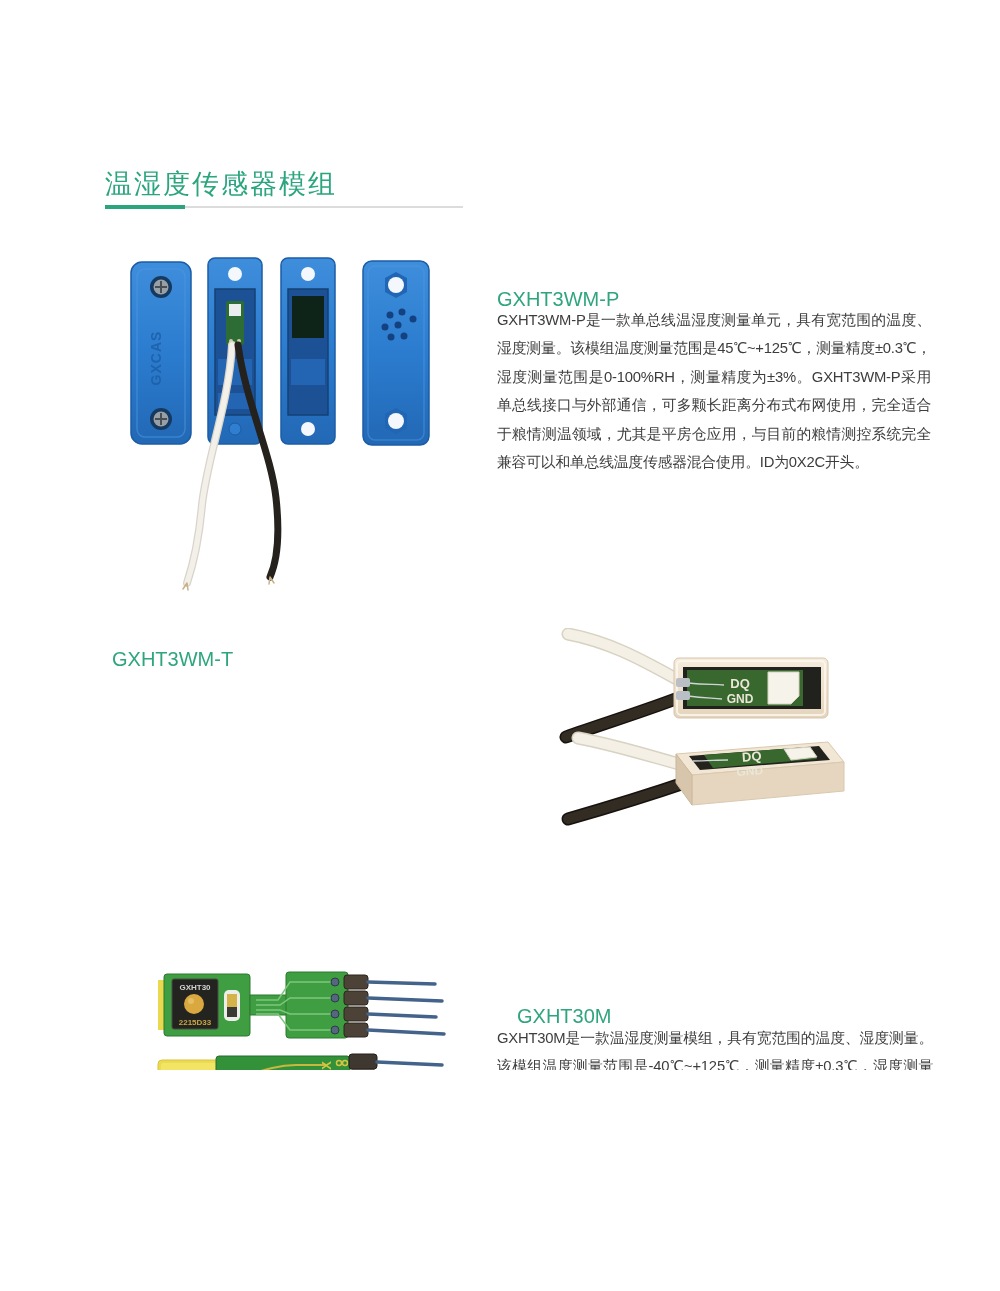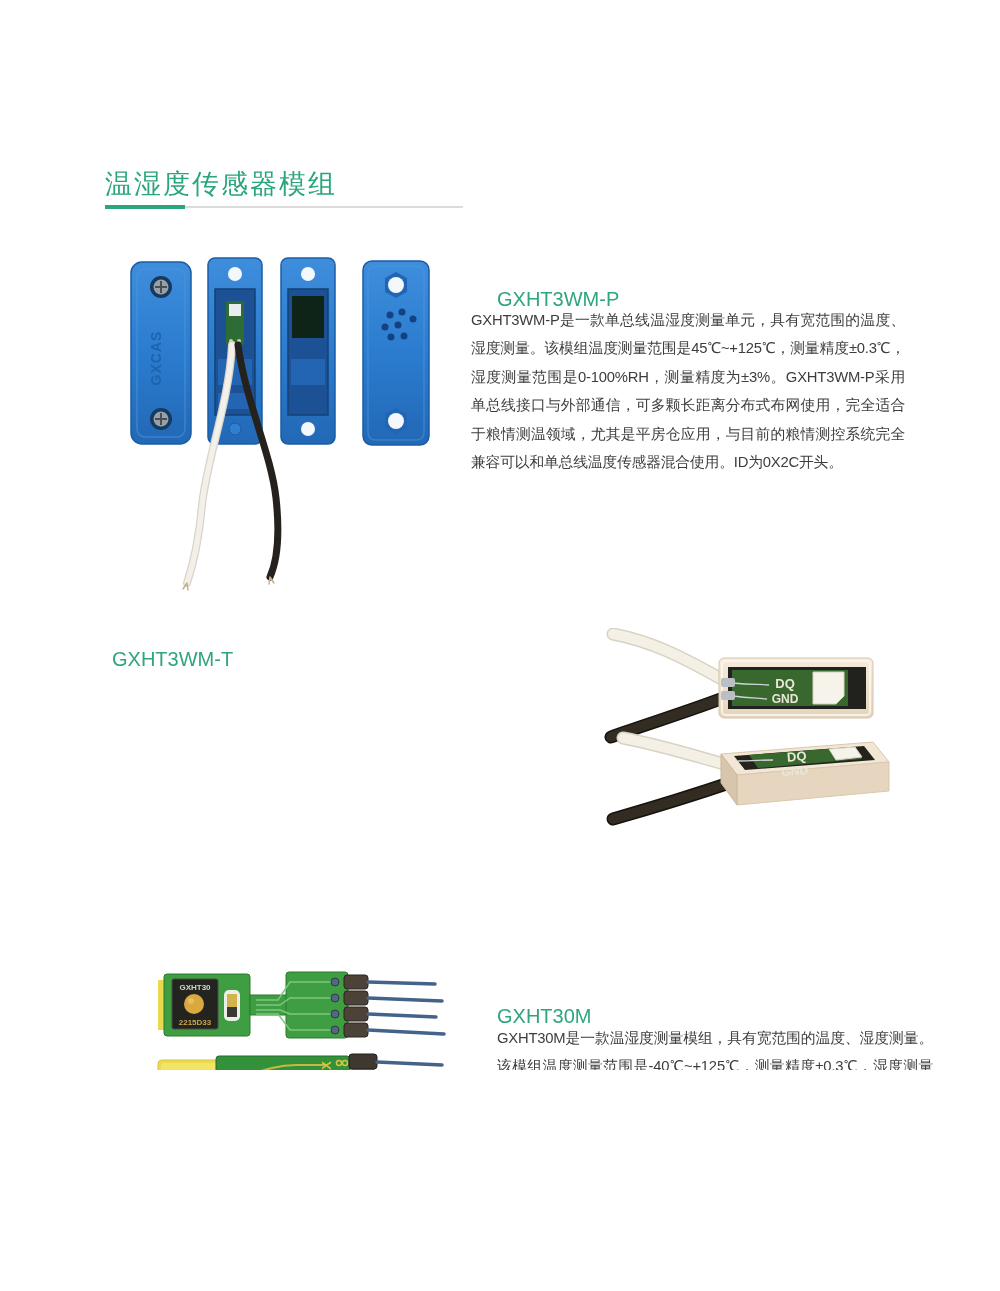--- a/index.html
+++ b/index.html
@@ -19,26 +19,26 @@
     position:absolute; font-size:20px; font-weight:400; color:#2fa57f; white-space:nowrap;
   }
   .sec-body {
     position:absolute; font-size:14.8px; line-height:28.4px; color:#3d3d3d;
     text-align:justify; text-justify:inter-ideograph; letter-spacing:-0.2px;
   }
   .figure { position:absolute; }
   .figure svg { display:block; }
   #fig1 { left:105px; top:253px; }
   #sec1-heading { left:497px; top:288px; }
-  #sec1-body { left:471px; top:306px; width:434px; }
+  #sec1-body { left:497px; top:306px; width:434px; }
   #sec2-heading { left:112px; top:648px; }
   #sec2-body { left:112px; top:679px; width:452px; }
-  #fig2 { left:601px; top:628px; }
+  #fig2 { left:556px; top:628px; }
   #fig3 { left:130px; top:964px; }
-  #sec3-heading { left:497px; top:1005px; }
+  #sec3-heading { left:517px; top:1005px; }
   #sec3-body { left:497px; top:1024px; width:436px; }
 </style>
 </head>
 <body>
 
 <div class="page">
 
   <h1 class="page-title">温湿度传感器模组</h1>
   <div class="title-rule">
     <span class="rule-green"></span>

